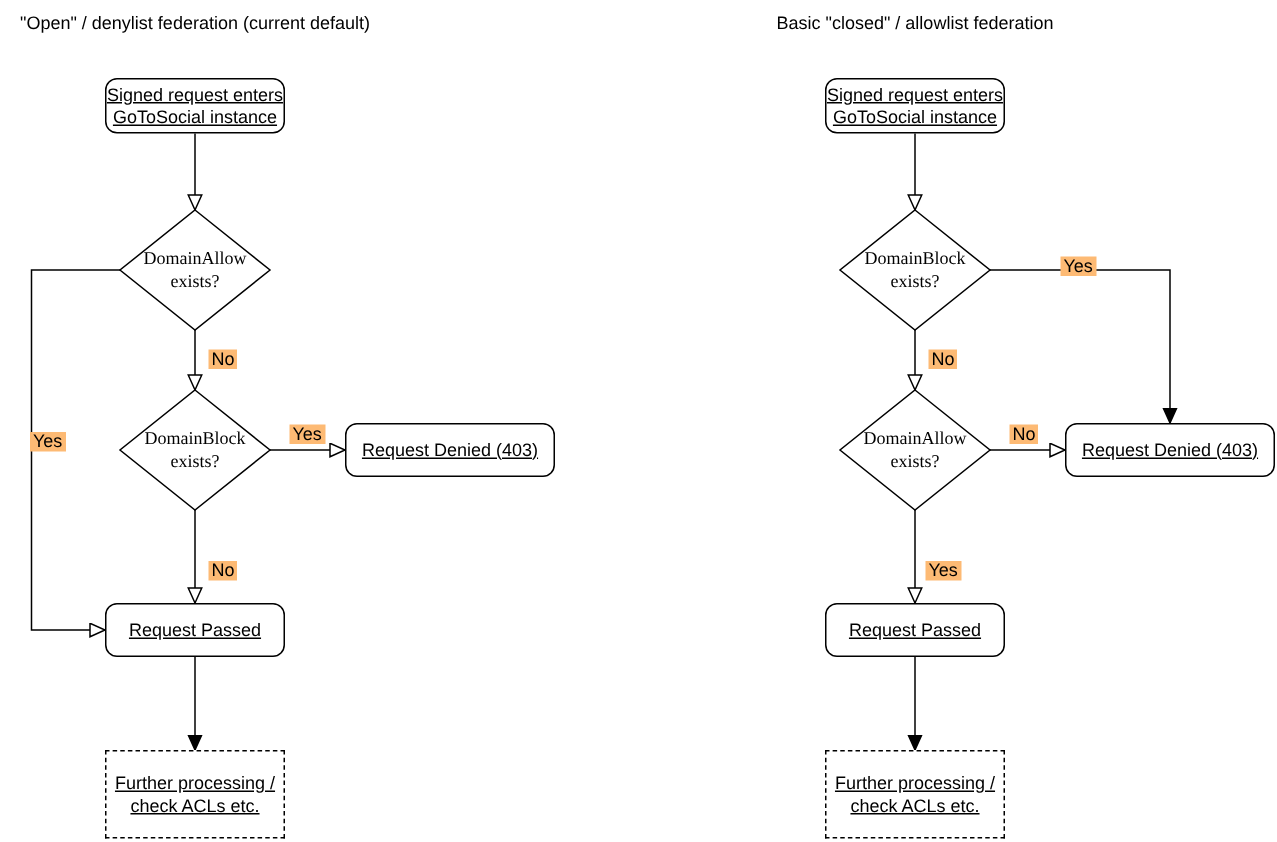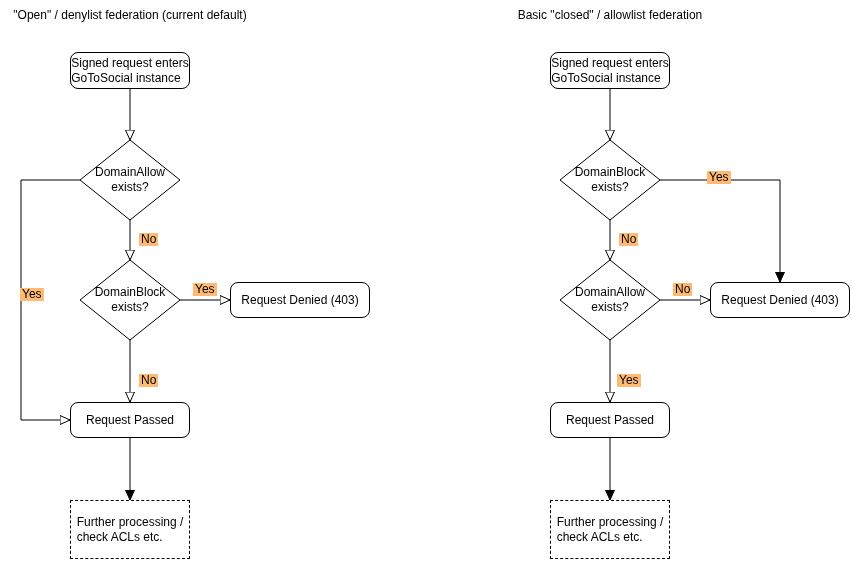--- a/index.html
+++ b/index.html
@@ -8,26 +8,26 @@
     font-family:"Liberation Sans",sans-serif;color:#000000;overflow:hidden;
   }
   .connectors{position:absolute;left:0;top:0;}
   .edge{fill:none;stroke:#000000;stroke-width:1;}
   .title{
     position:absolute;top:8px;width:260px;text-align:center;
     font-size:12px;line-height:15px;white-space:nowrap;
   }
   .node{
     position:absolute;background:#ffffff;border:1px solid #000000;border-radius:8px;
-    display:flex;align-items:center;justify-content:center;
-    font-size:12px;line-height:15px;box-sizing:border-box;
+    display:flex;align-items:center;justify-content:center;text-align:center;
+    font-size:12px;line-height:15px;box-sizing:border-box;text-decoration:underline;
   }
   .node.dashed{border-style:dashed;border-radius:0;}
   .node-label{white-space:pre-line;}
-  .diamond{position:absolute;}
+  .diamond{position:absolute;font-family:Liberation Serif, serif;}
   .dshape{position:absolute;left:0;top:0;overflow:visible;display:block;}
   .dshape polygon{fill:#ffffff;stroke:#000000;stroke-width:1;}
   .diamond-label{
     position:absolute;left:0;top:0;right:0;bottom:0;
     display:flex;align-items:center;justify-content:center;text-align:center;
     font-size:12px;line-height:15px;white-space:pre-line;
   }
   .edge-label{
     position:absolute;background:#fdba74;font-size:12px;line-height:13px;
     padding:0 2px;white-space:nowrap;

